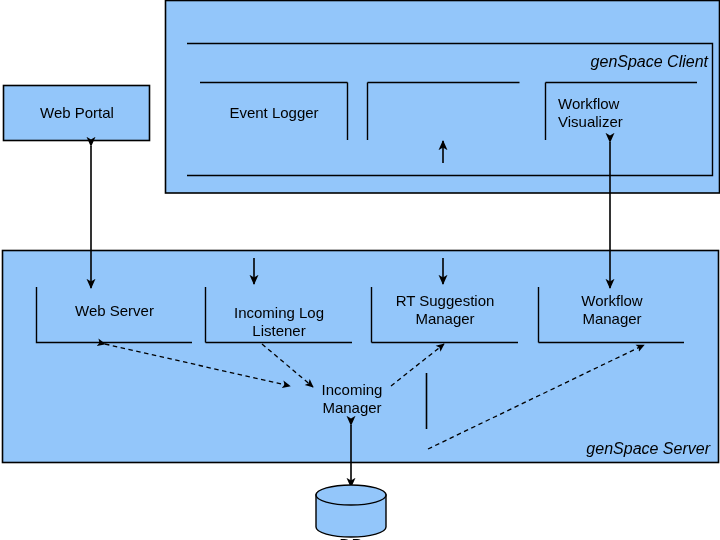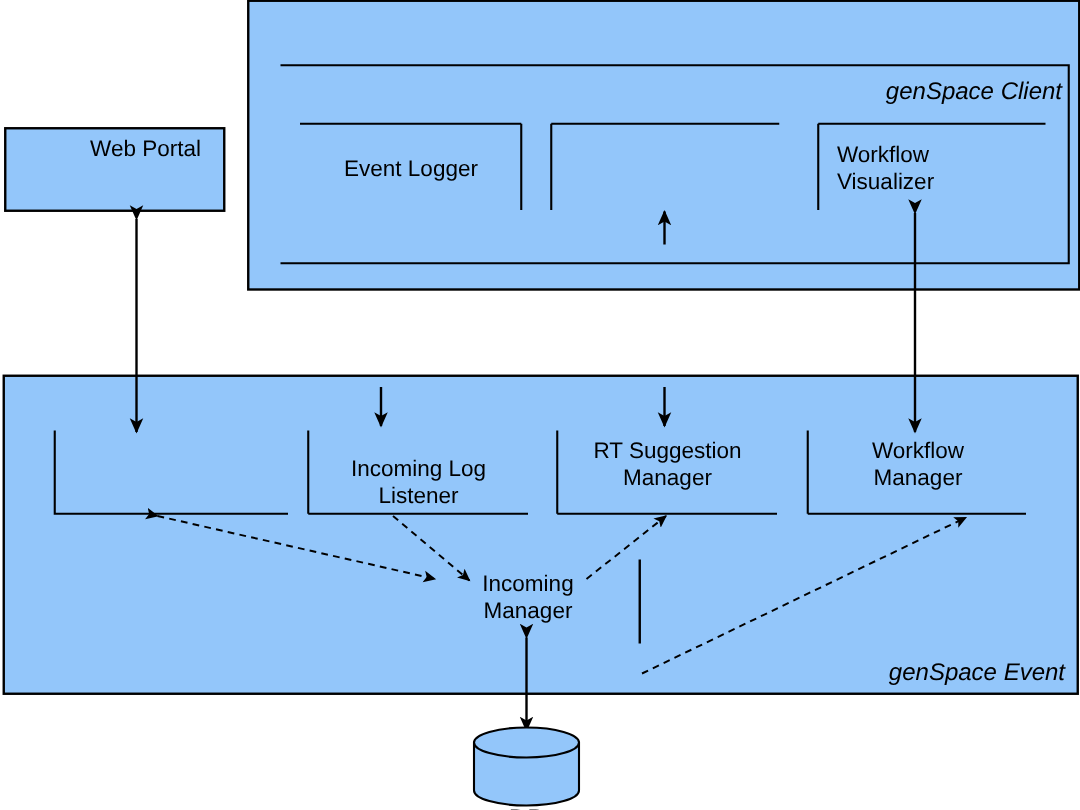--- a/index.html
+++ b/index.html
@@ -71,30 +71,31 @@
 
     <g>
       <path d="M316,495 L316,527 A35,10 0 0 0 386,527 L386,495 Z" fill="#93c6fa" stroke="#000" stroke-width="1.4"></path>
       <ellipse cx="351" cy="495" rx="35" ry="10" fill="#93c6fa" stroke="#000" stroke-width="1.4"></ellipse>
     </g>
   </svg>
 
 
   <div class="corner-lbl container-lbl" style="right:12px;top:53px;">genSpace Client</div>
 
-  <div class="corner-lbl container-lbl" style="right:10px;top:440px;">genSpace Event</div>
+  <div class="corner-lbl container-lbl" style="right:10px;top:440px;">genSpace Server</div>
 
   <div class="lbl comp-lbl" style="left:200px;top:104px;width:148px;">Event Logger</div>
 
 
   <div class="lbl comp-lbl" style="left:558px;top:95px;width:120px;text-align:left;">Workflow
 Visualizer</div>
 
-  <div class="lbl box-lbl" style="left:4px;top:91px;width:146px;padding-left:20px;">Web Portal</div>
+  <div class="lbl box-lbl" style="left:4px;top:104px;width:146px;">Web Portal</div>
 
+  <div class="lbl comp-lbl" style="left:37px;top:302px;width:155px;">Web Server</div>
 
   <div class="lbl comp-lbl" style="left:206px;top:304px;width:146px;">Incoming Log
 Listener</div>
 
   <div class="lbl comp-lbl" style="left:372px;top:292px;width:146px;">RT Suggestion
 Manager</div>
 
   <div class="lbl comp-lbl" style="left:539px;top:292px;width:146px;">Workflow
 Manager</div>
 

